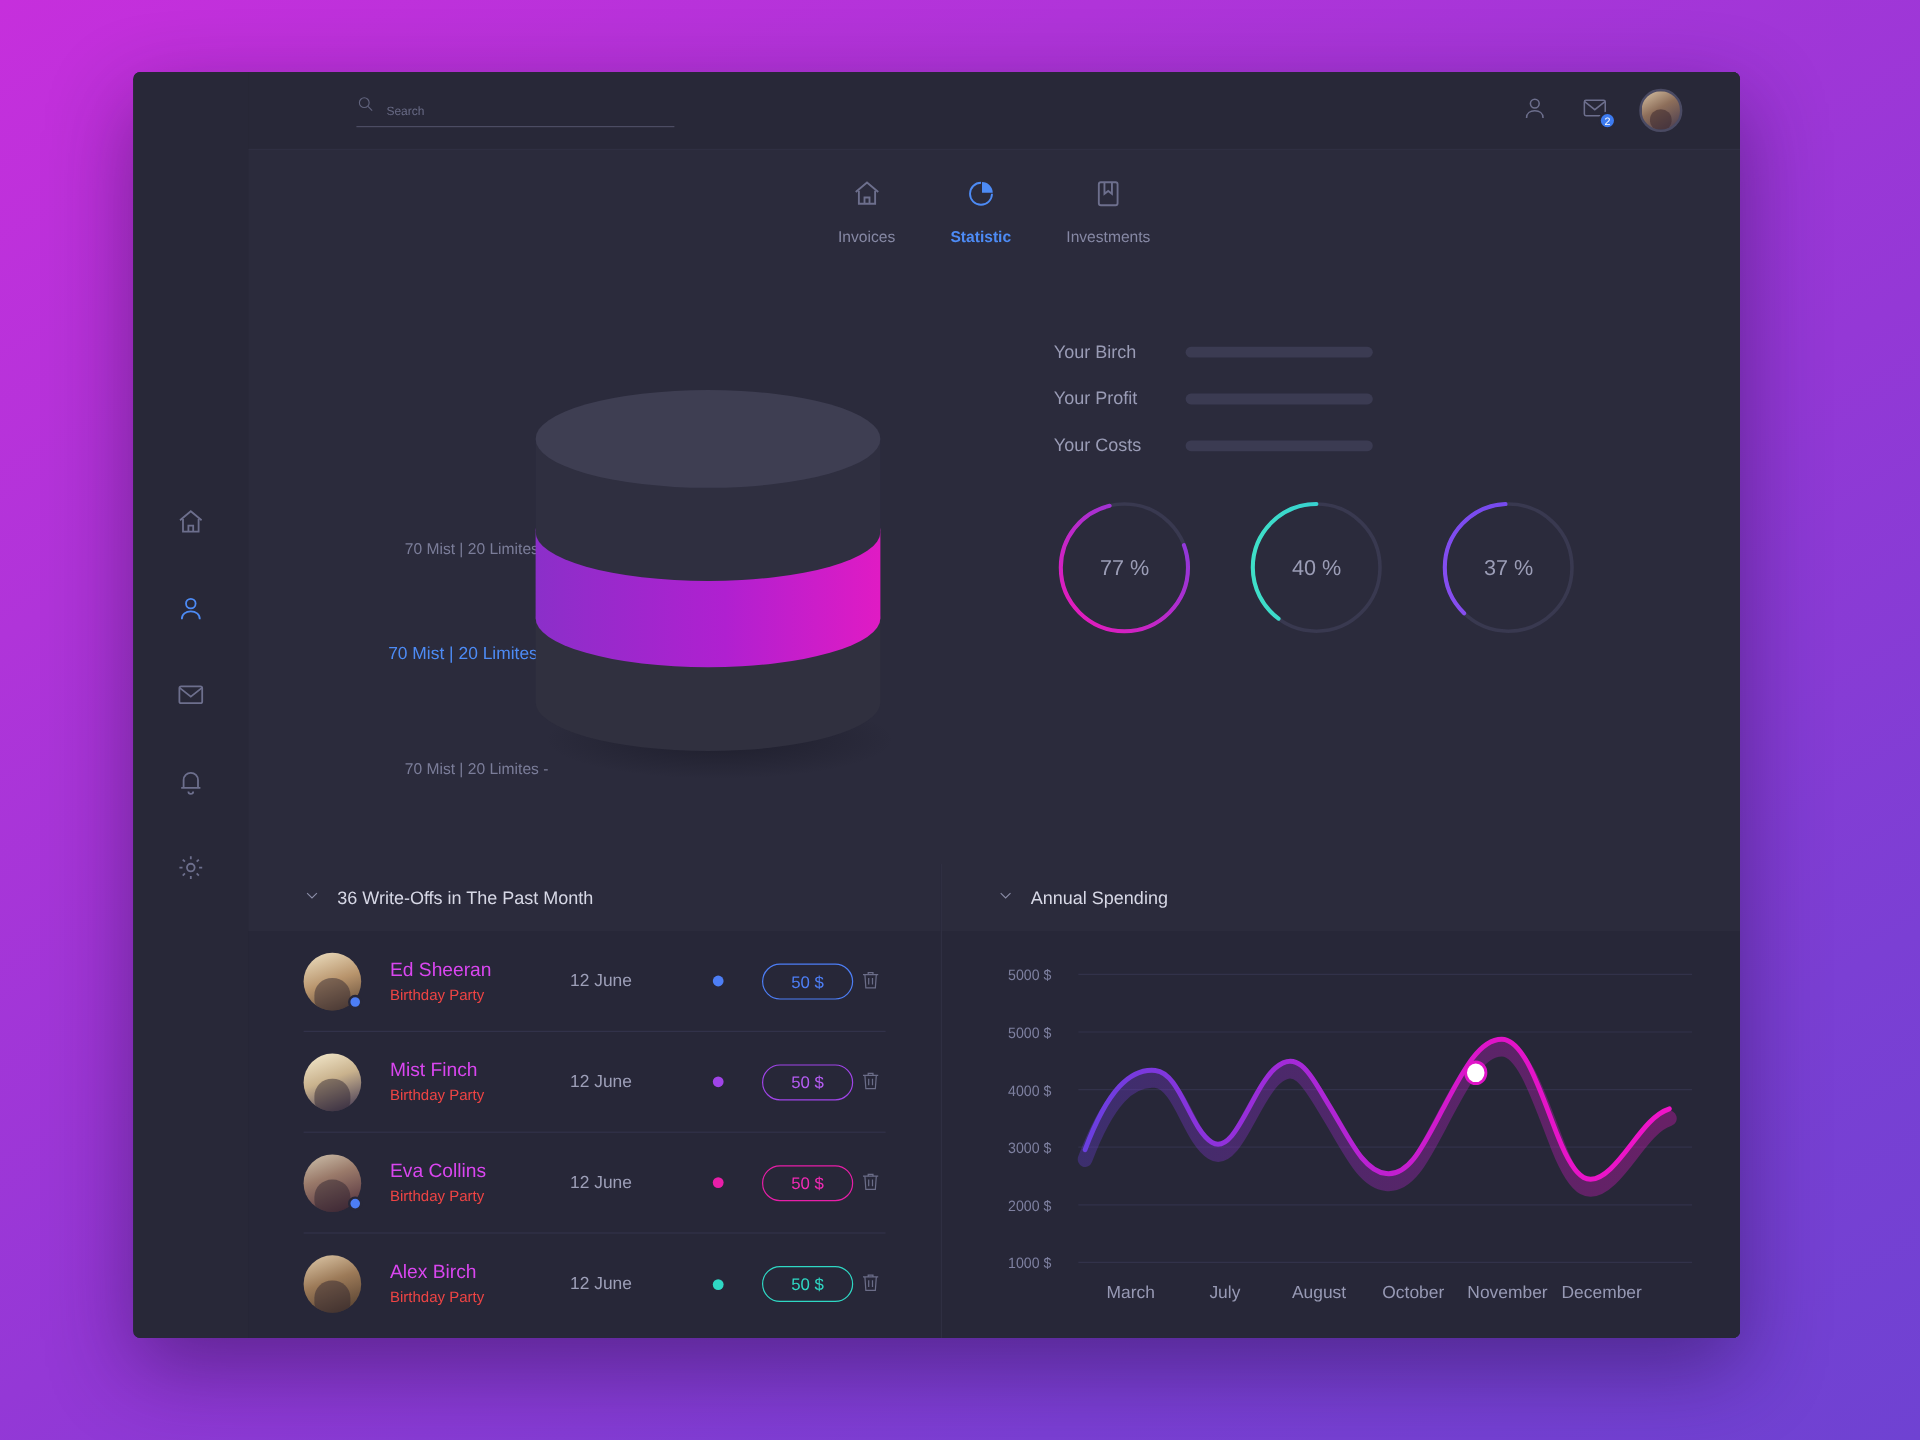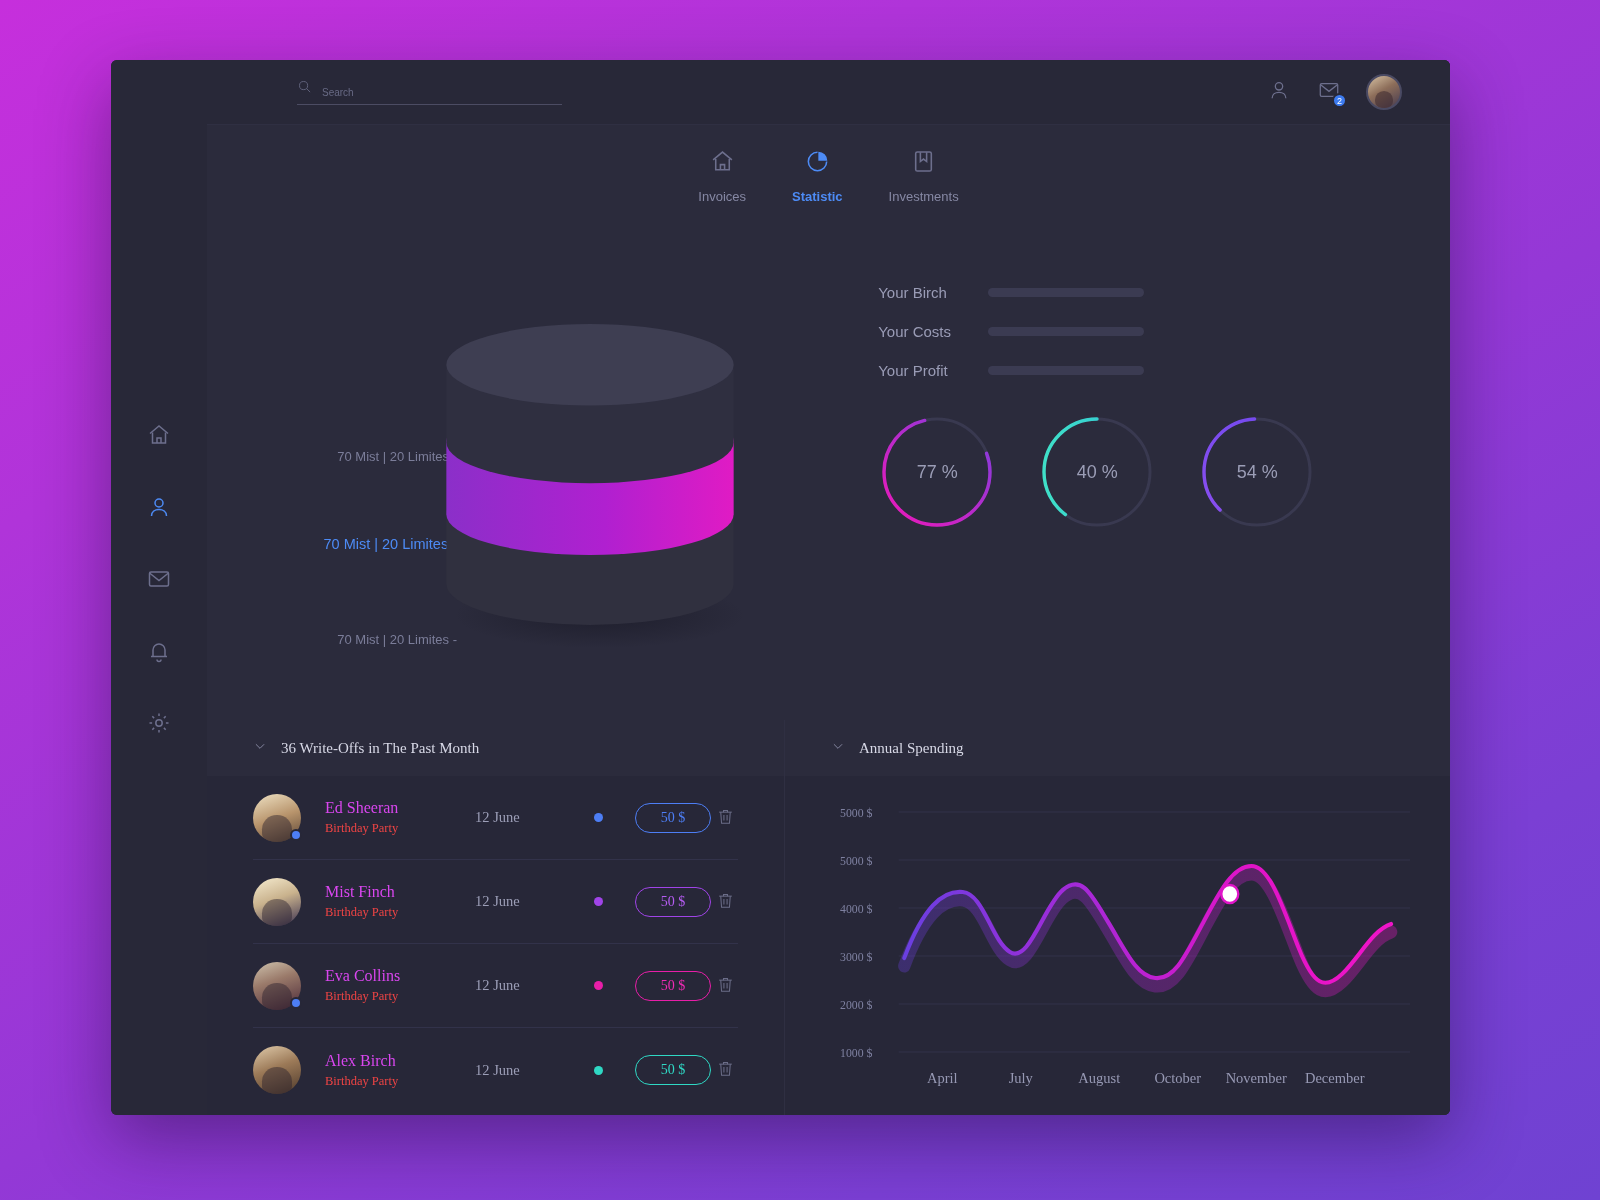--- a/index.html
+++ b/index.html
@@ -144,21 +144,21 @@
   #donuts { display: flex; gap: 42px; margin-top: 34px; }
   .donut { position: relative; width: 118px; height: 118px; }
   .donut svg { transform: rotate(-90deg); width: 118px; height: 118px; }
   .donut-val {
     position: absolute; inset: 0; display: flex; align-items: center; justify-content: center;
     font-size: 18px; color: #9b9db6;
   }
 
   
   #bottom { flex: 1; display: flex; background: #272738; min-height: 0; }
-  .panel { display: flex; flex-direction: column; min-width: 0; font-family: Liberation Serif, serif; }
+  .panel { display: flex; flex-direction: column; min-width: 0; }
   #panel-writeoffs { flex: 0 0 46.5%; border-right: 1px solid #2f2f42; }
   #panel-spending { flex: 1; }
 
   .panel-head {
     height: 56px; flex: 0 0 56px;
     display: flex; align-items: center; gap: 14px;
     padding: 0 46px;
     background: #2b2b3c;
     cursor: pointer;
   }
@@ -368,29 +368,29 @@
 
         <div id="stats">
 
           <div class="stat-row">
             <span class="stat-label">Your Birch</span>
             <span class="track">
               <span class="fill" style="width:77%; background:linear-gradient(90deg,#6b2bd0,#e81ec8);"></span>
             </span>
           </div>
           <div class="stat-row">
+            <span class="stat-label">Your Profit</span>
+            <span class="track">
+              <span class="fill" style="width:28%; background:linear-gradient(90deg,#2fb8d8,#3fd9c4);"></span>
+            </span>
+          </div>
+          <div class="stat-row">
             <span class="stat-label">Your Costs</span>
             <span class="track">
               <span class="fill" style="width:46%; background:linear-gradient(90deg,#6b5bf5,#a84cf0);"></span>
-            </span>
-          </div>
-          <div class="stat-row">
-            <span class="stat-label">Your Profit</span>
-            <span class="track">
-              <span class="fill" style="width:28%; background:linear-gradient(90deg,#2fb8d8,#3fd9c4);"></span>
             </span>
           </div>
 
           <div id="donuts">
             <div class="donut">
               <svg viewBox="0 0 118 118">
                 <defs>
                     <linearGradient id="dg1" x1="0" y1="0" x2="1" y2="1">
                   <stop offset="0%" stop-color="#ef17b8"></stop>
                       <stop offset="100%" stop-color="#7d3fe0"></stop>
@@ -418,21 +418,21 @@
               <svg viewBox="0 0 118 118">
                 <defs>
                     <linearGradient id="dg3" x1="0" y1="0" x2="1" y2="1">
                   <stop offset="0%" stop-color="#8a4ef0"></stop>
                       <stop offset="100%" stop-color="#6f49ee"></stop>
                 </linearGradient>
                   </defs>
                 <circle cx="59" cy="59" r="53" fill="none" stroke="#393950" stroke-width="3"></circle>
                 <circle cx="59" cy="59" r="53" fill="none" stroke="url(#dg3)" stroke-width="3.4" stroke-linecap="round" stroke-dasharray="123 333" stroke-dashoffset="-207"></circle>
               </svg>
-              <span class="donut-val">54 %</span>
+              <span class="donut-val">37 %</span>
             </div>
           </div>
         </div>
 
       </div>
     </div>
 
     <div id="bottom">
 
       <div class="panel" id="panel-writeoffs">
@@ -598,21 +598,21 @@
 
             <path fill="none" stroke="url(#lineGrad)" stroke-width="4.2" stroke-linecap="round" d="M84 160 C104 110, 124 92, 146 94 C168 96, 176 142, 196 154 C216 166, 232 108, 252 92
                      C272 76, 282 96, 300 124 C318 152, 330 178, 350 180 C370 182, 382 158, 400 126
                      C418 94, 432 68, 452 68 C472 68, 486 112, 502 150 C518 188, 530 192, 548 176
                      C566 160, 580 132, 600 126"></path>
 
             <circle cx="429" cy="96" r="9" fill="#ffffff" stroke="#e014c8" stroke-width="2.5"></circle>
           </svg>
 
           <div id="months">
-            <span class="month">April</span>
+            <span class="month">March</span>
             <span class="month">July</span>
             <span class="month">August</span>
             <span class="month">October</span>
             <span class="month">November</span>
             <span class="month">December</span>
           </div>
         </div>
       </div>
 
     </div>

